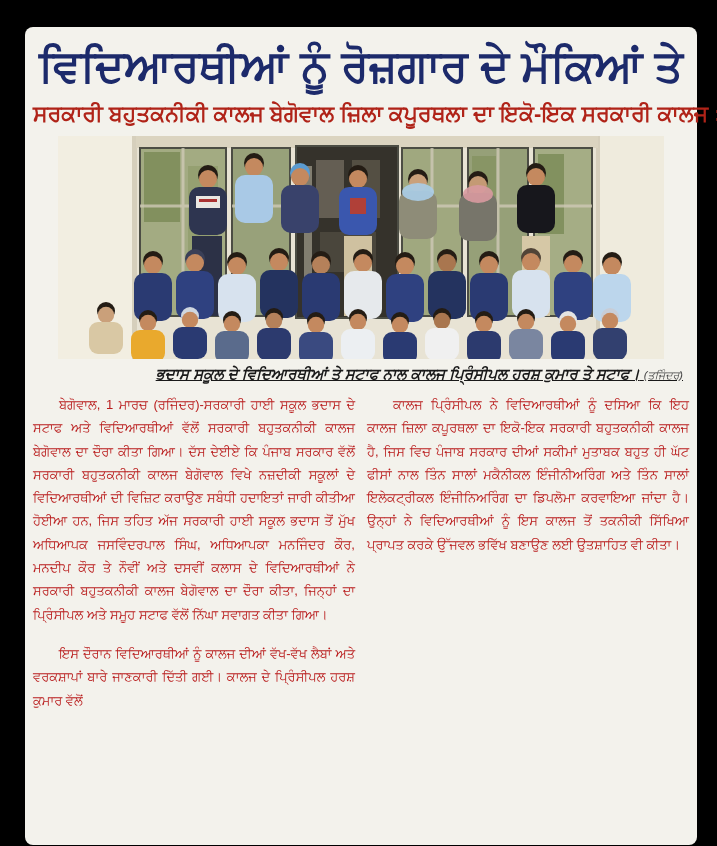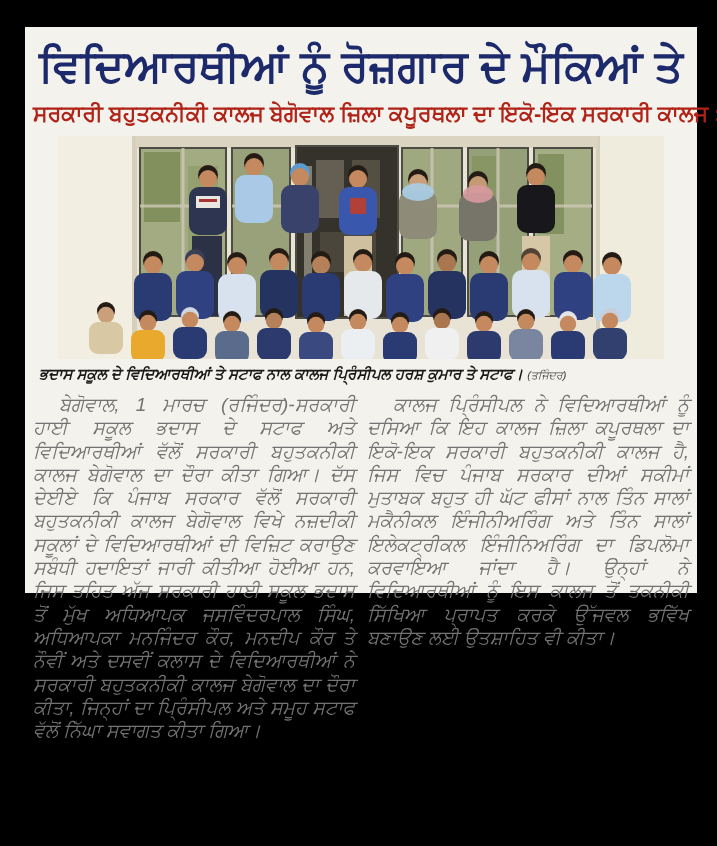--- a/index.html
+++ b/index.html
@@ -2,55 +2,56 @@
 <html lang="pa" style="--headline_blue: #1c2a6b; --subhead_red: #b02318; --paper: #f3f2ec; --frame: #000000;"><head>
 <meta charset="utf-8">
 <style>
   html,body{margin:0;padding:0;}
   body{
     width:717px;height:846px;background:#000;
     font-family:"Liberation Sans","DejaVu Sans",sans-serif;
     position:relative;overflow:hidden;
   }
   .clip{
-    position:absolute;left:25px;top:27px;width:672px;height:566px;
-    background:#f3f2ec;box-sizing:border-box;padding:6px 6px 0 6px;
+    position:absolute;left:25px;top:27px;width:672px;height:818px;
+    background:#f3f2ec;box-sizing:border-box;padding:6px 6px 0 6px;border-radius:8px;
   }
   .headline{
     margin:4px 0 2px 0;text-align:center;
     color:var(--headline_blue,#1c2a6b);
     font-size:44px;line-height:57px;font-weight:bold;
     letter-spacing:0px;
   }
   .headline .hl-line{display:block;white-space:nowrap;}
   .subheadline{
     margin:6px 2px 0 2px;
     color:var(--subhead_red,#b02318);
     font-size:22px;line-height:28px;font-weight:bold;
     white-space:nowrap;
   }
   .photo-wrap{
     margin:8px auto 0 auto;width:606px;height:223px;
     background:#e8e3d4;overflow:hidden;
   }
   .photo-wrap svg{display:block;}
   .caption{
-    margin:5px 8px 0 8px;text-align:left;
+    margin:5px 8px 0 8px;text-align:right;
     font-size:15px;line-height:20px;font-weight:bold;font-style:italic;
     color:#191919;
+    text-decoration:underline;
   }
   .caption .credit{font-size:11px;color:#4a4a4a;font-weight:normal;}
   .body-cols{
     display:flex;gap:12px;margin:8px 2px 0 2px;
   }
   .col{flex:1 1 0;min-width:0;}
   .col p{
-    margin:0;color:#737373;
-    font-size:19px;line-height:23.3px;
-    text-align:justify;text-justify:inter-word;font-style:italic;
+    margin:0;color:#b91c1c;
+    font-size:13px;line-height:23.3px;
+    text-align:justify;text-justify:inter-word;
   }
   .col p.indent{text-indent:26px;}
   .col p + p{margin-top:16px;}
 </style>
 </head>
 <body>
 
 <div class="clip">
 
   <h1 class="headline">
@@ -165,19 +166,20 @@
   </div>
 
   <div class="caption">
     <span>ਭਦਾਸ ਸਕੂਲ ਦੇ ਵਿਦਿਆਰਥੀਆਂ ਤੇ ਸਟਾਫ ਨਾਲ ਕਾਲਜ ਪ੍ਰਿੰਸੀਪਲ ਹਰਸ਼ ਕੁਮਾਰ ਤੇ ਸਟਾਫ।</span>
     <span class="credit">(ਤਜਿੰਦਰ)</span>
   </div>
 
   <div class="body-cols">
     <div class="col">
       <p class="indent">ਬੇਗੋਵਾਲ, 1 ਮਾਰਚ (ਰਜਿੰਦਰ)-ਸਰਕਾਰੀ ਹਾਈ ਸਕੂਲ ਭਦਾਸ ਦੇ ਸਟਾਫ ਅਤੇ ਵਿਦਿਆਰਥੀਆਂ ਵੱਲੋਂ ਸਰਕਾਰੀ ਬਹੁਤਕਨੀਕੀ ਕਾਲਜ ਬੇਗੋਵਾਲ ਦਾ ਦੌਰਾ ਕੀਤਾ ਗਿਆ। ਦੱਸ ਦੇਈਏ ਕਿ ਪੰਜਾਬ ਸਰਕਾਰ ਵੱਲੋਂ ਸਰਕਾਰੀ ਬਹੁਤਕਨੀਕੀ ਕਾਲਜ ਬੇਗੋਵਾਲ ਵਿਖੇ ਨਜ਼ਦੀਕੀ ਸਕੂਲਾਂ ਦੇ ਵਿਦਿਆਰਥੀਆਂ ਦੀ ਵਿਜ਼ਿਟ ਕਰਾਉਣ ਸਬੰਧੀ ਹਦਾਇਤਾਂ ਜਾਰੀ ਕੀਤੀਆ ਹੋਈਆ ਹਨ, ਜਿਸ ਤਹਿਤ ਅੱਜ ਸਰਕਾਰੀ ਹਾਈ ਸਕੂਲ ਭਦਾਸ ਤੋਂ ਮੁੱਖ ਅਧਿਆਪਕ ਜਸਵਿੰਦਰਪਾਲ ਸਿੰਘ, ਅਧਿਆਪਕਾ ਮਨਜਿੰਦਰ ਕੌਰ, ਮਨਦੀਪ ਕੌਰ ਤੇ ਨੌਵੀਂ ਅਤੇ ਦਸਵੀਂ ਕਲਾਸ ਦੇ ਵਿਦਿਆਰਥੀਆਂ ਨੇ ਸਰਕਾਰੀ ਬਹੁਤਕਨੀਕੀ ਕਾਲਜ ਬੇਗੋਵਾਲ ਦਾ ਦੌਰਾ ਕੀਤਾ, ਜਿਨ੍ਹਾਂ ਦਾ ਪ੍ਰਿੰਸੀਪਲ ਅਤੇ ਸਮੂਹ ਸਟਾਫ ਵੱਲੋਂ ਨਿੱਘਾ ਸਵਾਗਤ ਕੀਤਾ ਗਿਆ।</p>
+      <p class="indent">ਇਸ ਦੌਰਾਨ ਵਿਦਿਆਰਥੀਆਂ ਨੂੰ ਕਾਲਜ ਦੀਆਂ ਵੱਖ-ਵੱਖ ਲੈਬਾਂ ਅਤੇ ਵਰਕਸ਼ਾਪਾਂ ਬਾਰੇ ਜਾਣਕਾਰੀ ਦਿੱਤੀ ਗਈ। ਕਾਲਜ ਦੇ ਪ੍ਰਿੰਸੀਪਲ ਹਰਸ਼ ਕੁਮਾਰ ਵੱਲੋਂ</p>
     </div>
     <div class="col">
       <p class="indent">ਕਾਲਜ ਪ੍ਰਿੰਸੀਪਲ ਨੇ ਵਿਦਿਆਰਥੀਆਂ ਨੂੰ ਦਸਿਆ ਕਿ ਇਹ ਕਾਲਜ ਜ਼ਿਲਾ ਕਪੂਰਥਲਾ ਦਾ ਇਕੋ-ਇਕ ਸਰਕਾਰੀ ਬਹੁਤਕਨੀਕੀ ਕਾਲਜ ਹੈ, ਜਿਸ ਵਿਚ ਪੰਜਾਬ ਸਰਕਾਰ ਦੀਆਂ ਸਕੀਮਾਂ ਮੁਤਾਬਕ ਬਹੁਤ ਹੀ ਘੱਟ ਫੀਸਾਂ ਨਾਲ ਤਿੰਨ ਸਾਲਾਂ ਮਕੈਨੀਕਲ ਇੰਜੀਨੀਅਰਿੰਗ ਅਤੇ ਤਿੰਨ ਸਾਲਾਂ ਇਲੇਕਟ੍ਰੀਕਲ ਇੰਜੀਨਿਅਰਿੰਗ ਦਾ ਡਿਪਲੋਮਾ ਕਰਵਾਇਆ ਜਾਂਦਾ ਹੈ। ਉਨ੍ਹਾਂ ਨੇ ਵਿਦਿਆਰਥੀਆਂ ਨੂੰ ਇਸ ਕਾਲਜ ਤੋਂ ਤਕਨੀਕੀ ਸਿੱਖਿਆ ਪ੍ਰਾਪਤ ਕਰਕੇ ਉੱਜਵਲ ਭਵਿੱਖ ਬਣਾਉਣ ਲਈ ਉਤਸ਼ਾਹਿਤ ਵੀ ਕੀਤਾ।</p>
     </div>
   </div>
 
 </div>
 
 </body></html>

